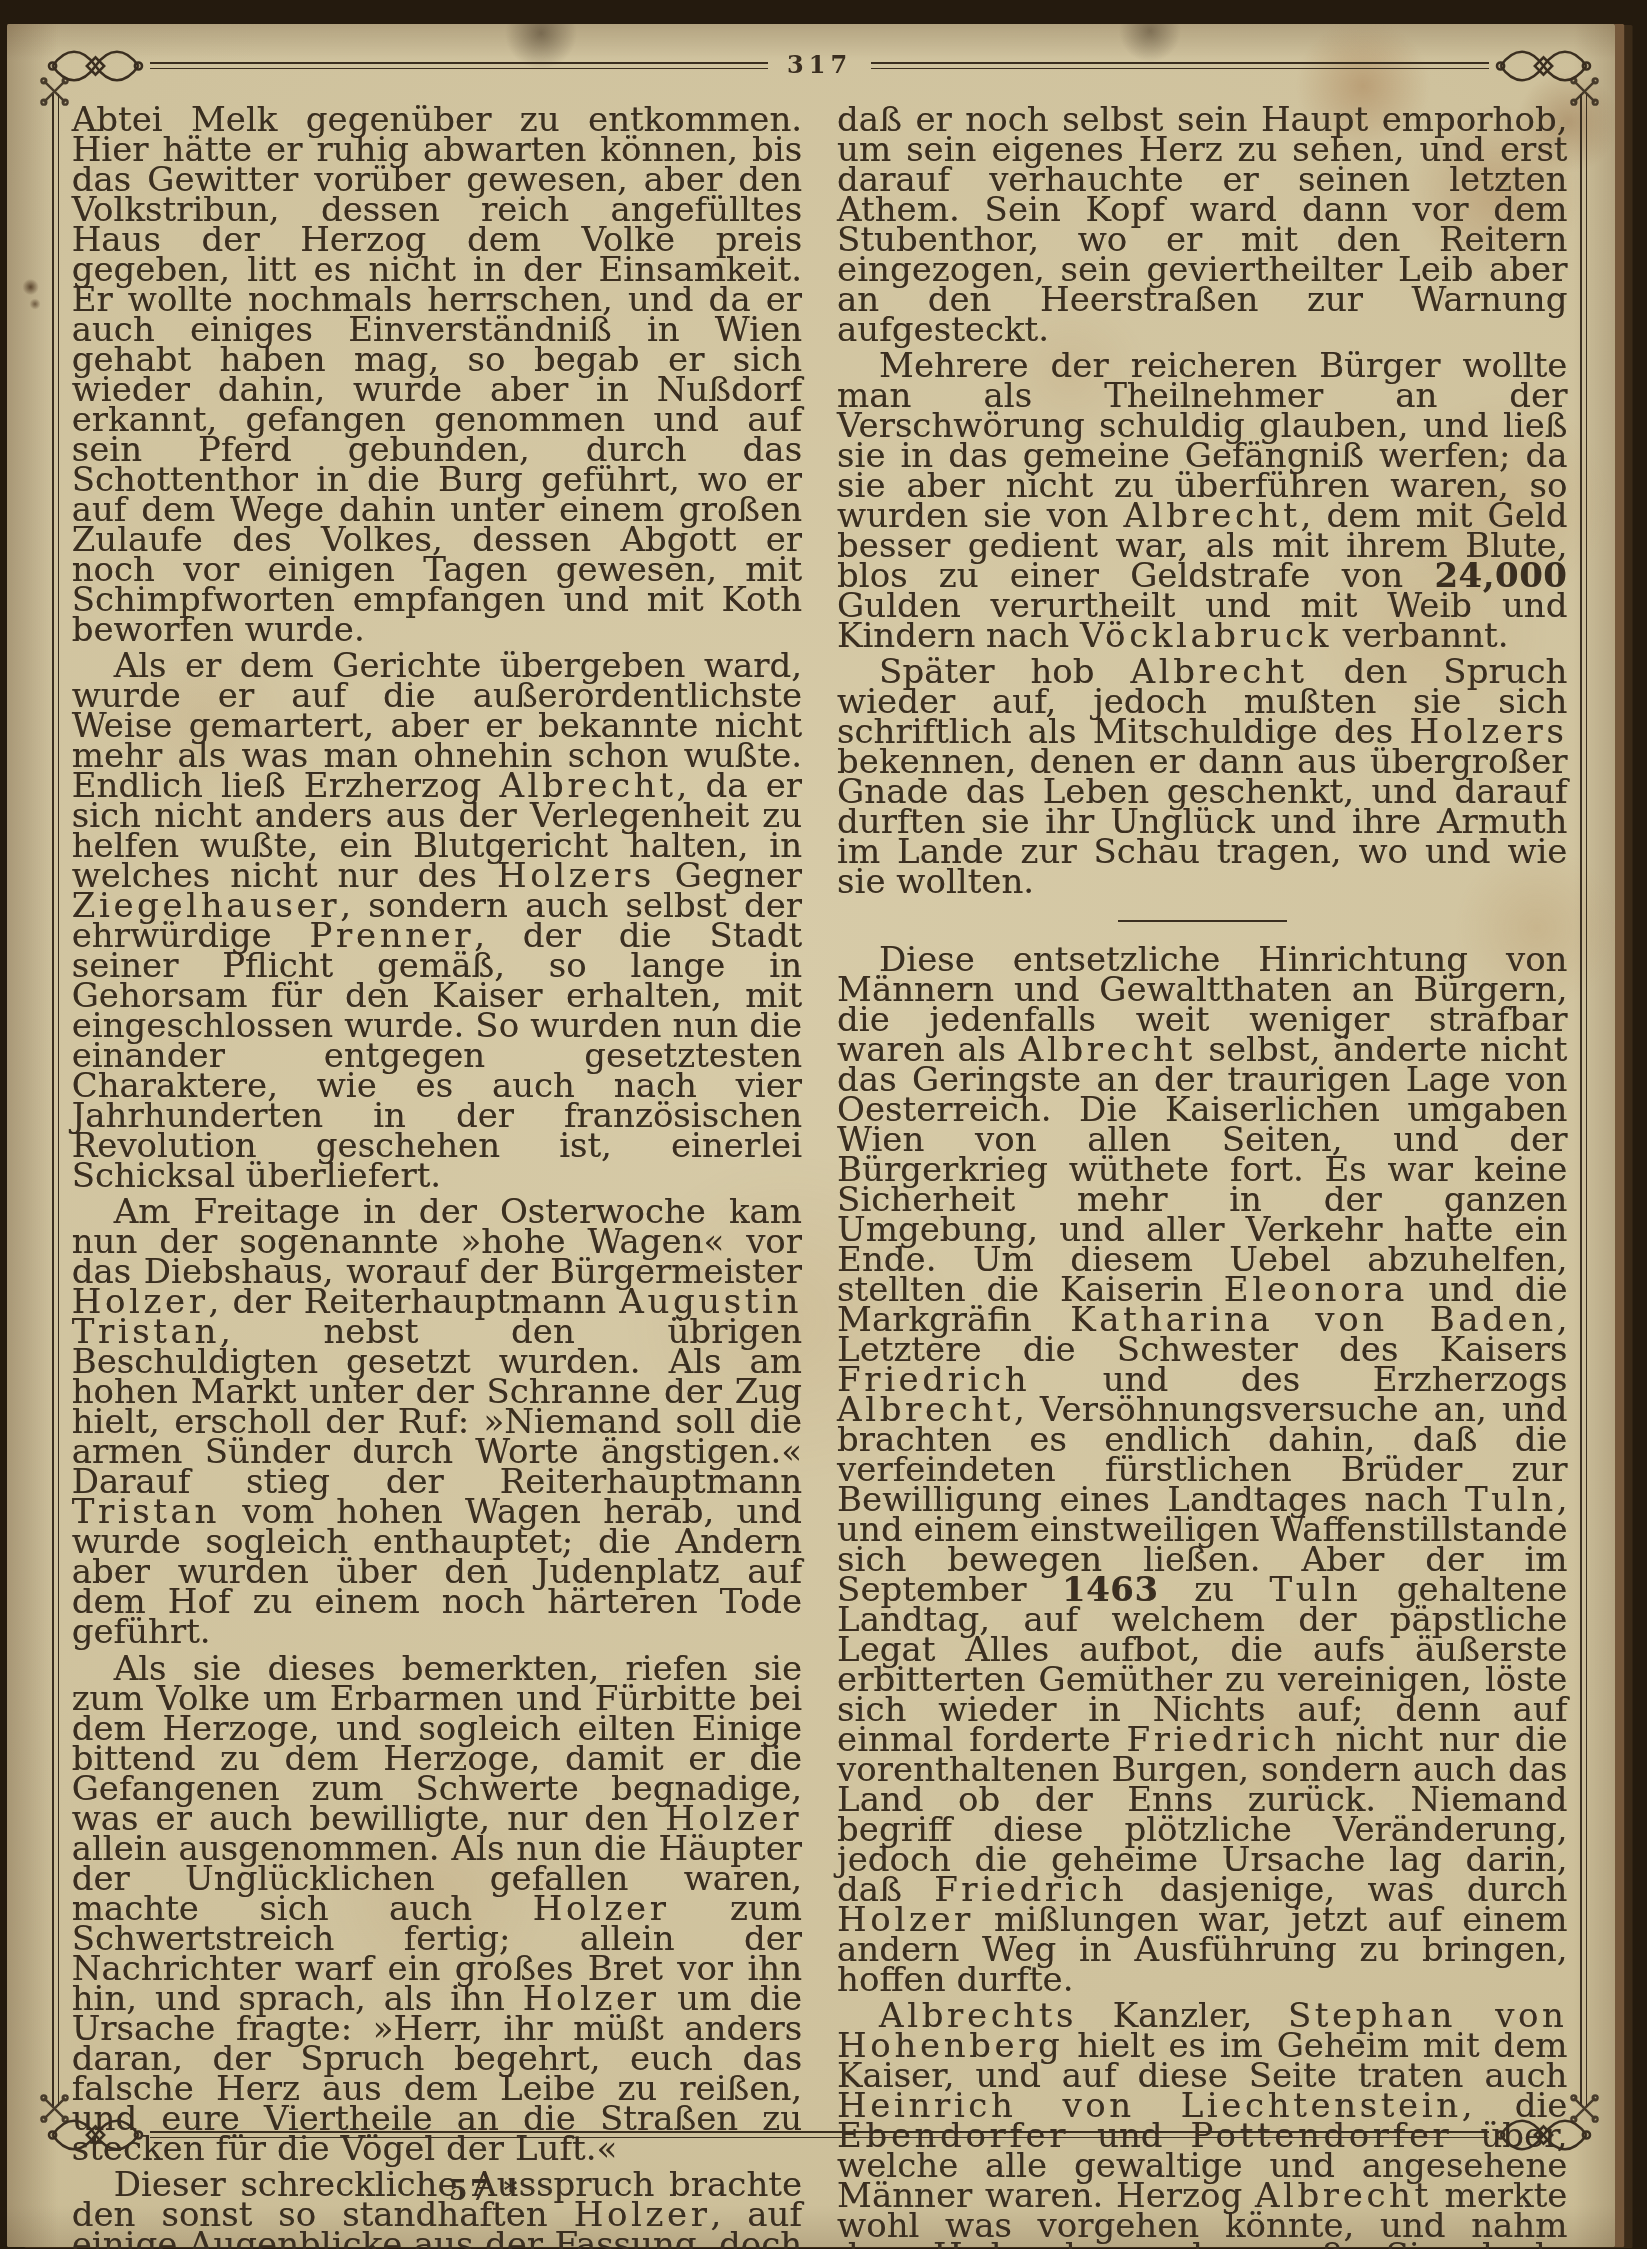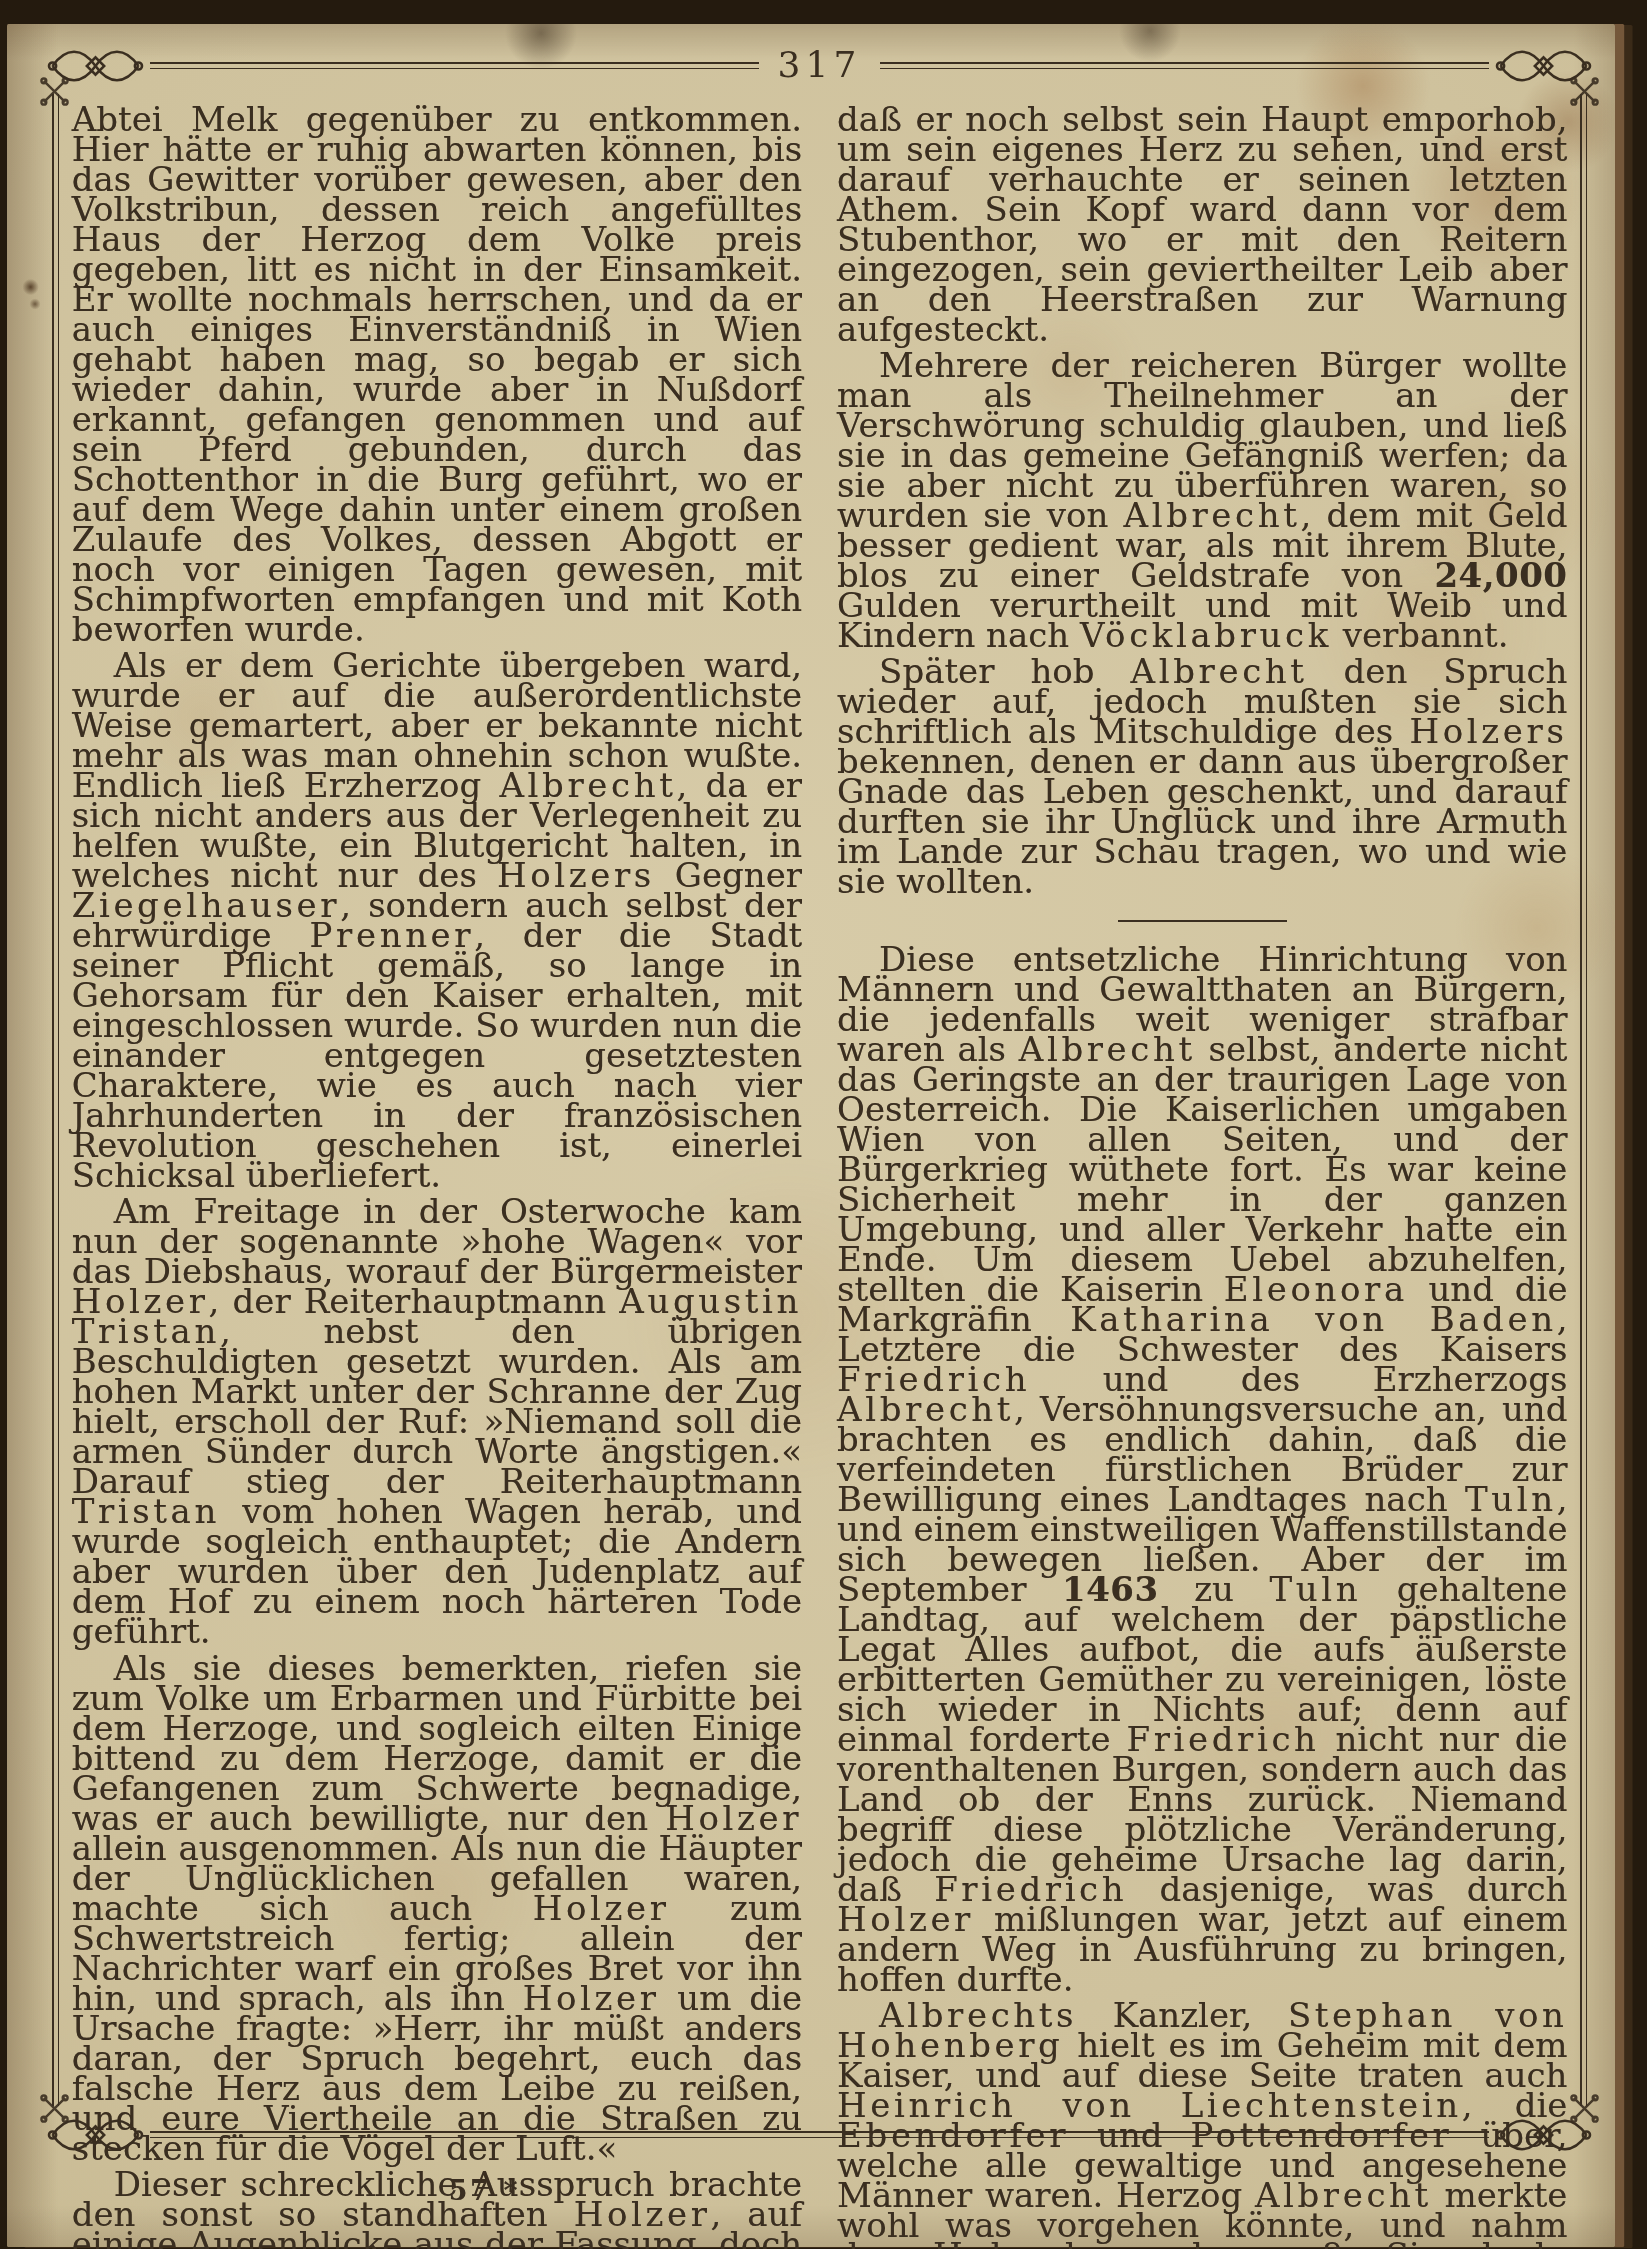--- a/index.html
+++ b/index.html
@@ -43,21 +43,21 @@
   
   .frame{position:absolute;left:45px;top:18.5px;right:28px;height:2116px;color:var(--ink);}
   .frame-top,.frame-bottom{
     position:absolute;left:-7.2px;right:-7.2px;height:47px;
     display:flex;align-items:center;
   }
   .frame-top{top:0;}
   .frame-bottom{bottom:0;}
   .hrule{flex:1 1 0;height:4.6px;border-top:2.6px solid var(--ink);border-bottom:1px solid var(--ink);margin:0 4.1px;}
   .page-number{
-    font-weight:normal;font-size:36px;letter-spacing:5.1px;
+    font-weight:bold;font-size:24px;letter-spacing:5.1px;
     padding:0 14.4px;color:var(--ink);line-height:1;position:relative;top:-1px;
   }
   .rail{position:absolute;top:52px;bottom:52px;width:3.6px;
     border-left:2.1px solid var(--ink);border-right:1px solid var(--ink);}
   .rail-left{left:0;}
   .rail-right{right:0;}
   .cross{position:absolute;width:31px;height:31px;opacity:.9;}
   .cross.tl{left:-13.4px;top:34px;}
   .cross.tr{right:-13.4px;top:34px;}
   .cross.bl{left:-13.4px;bottom:34px;}

